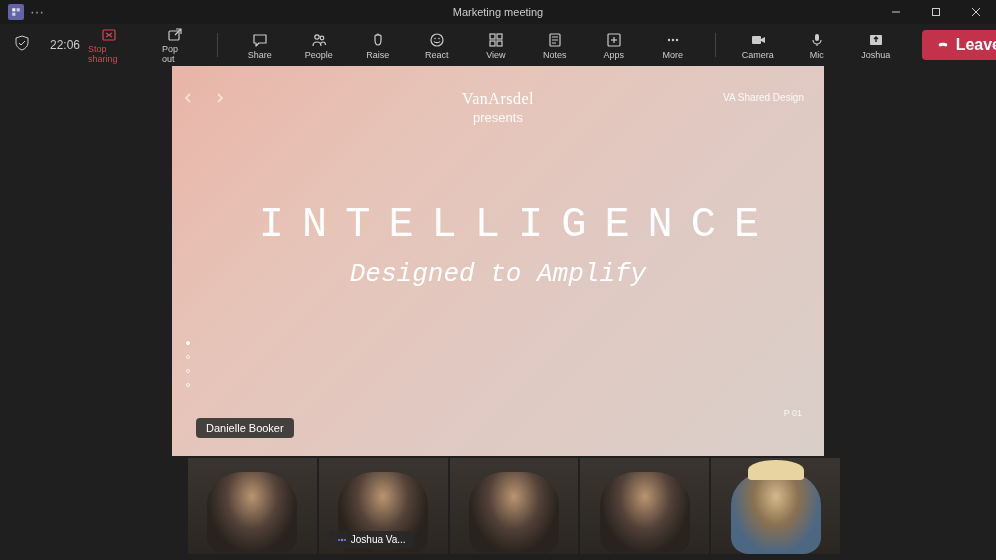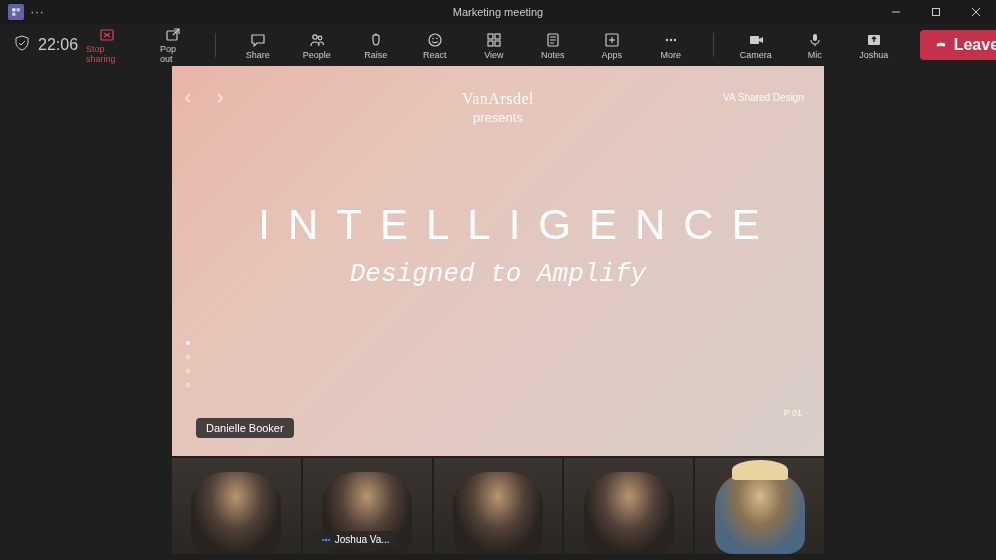--- a/index.html
+++ b/index.html
@@ -69,22 +69,23 @@
       display: flex;
       align-items: center;
       gap: 8px;
       padding-left: 6px;
     }
     .shield-icon {
       width: 16px;
       height: 16px;
     }
     .timer {
-      font-size: 16px;
+      font-size: 12px;
       color: #ccc;
+      margin-left: 12px;
     }
     .toolbar {
       margin-left: auto;
       display: flex;
       align-items: center;
       gap: 17px;
     }
     .tool-btn {
       display: flex;
       flex-direction: column;
@@ -181,21 +182,21 @@
       top: 135px;
       left: 0;
       right: 0;
       text-align: center;
     }
     .slide-headline {
       font-size: 42px;
       font-weight: 400;
       letter-spacing: 18px;
       color: #fff;
-      font-family: Liberation Sans, sans-serif;
+      font-family: Liberation Mono, monospace;
       padding-left: 40px;
     }
     .slide-subhead {
       font-family: Liberation Mono, monospace;
       font-size: 26px;
       color: #fff;
       margin-top: 10px;
       font-style: italic;
       font-weight: 300;
     }
@@ -234,20 +235,21 @@
       font-size: 11px;
       padding: 4px 10px;
       border-radius: 4px;
     }
     .participants {
       width: 652px;
       height: 96px;
       display: flex;
       gap: 2px;
       margin-top: 2px;
+      margin-left: 16px;
     }
     .participant {
       flex: 1;
       background: linear-gradient(180deg, #3a3530 0%, #2a2622 100%);
       position: relative;
       display: flex;
       align-items: flex-end;
       justify-content: center;
       overflow: hidden;
     }

